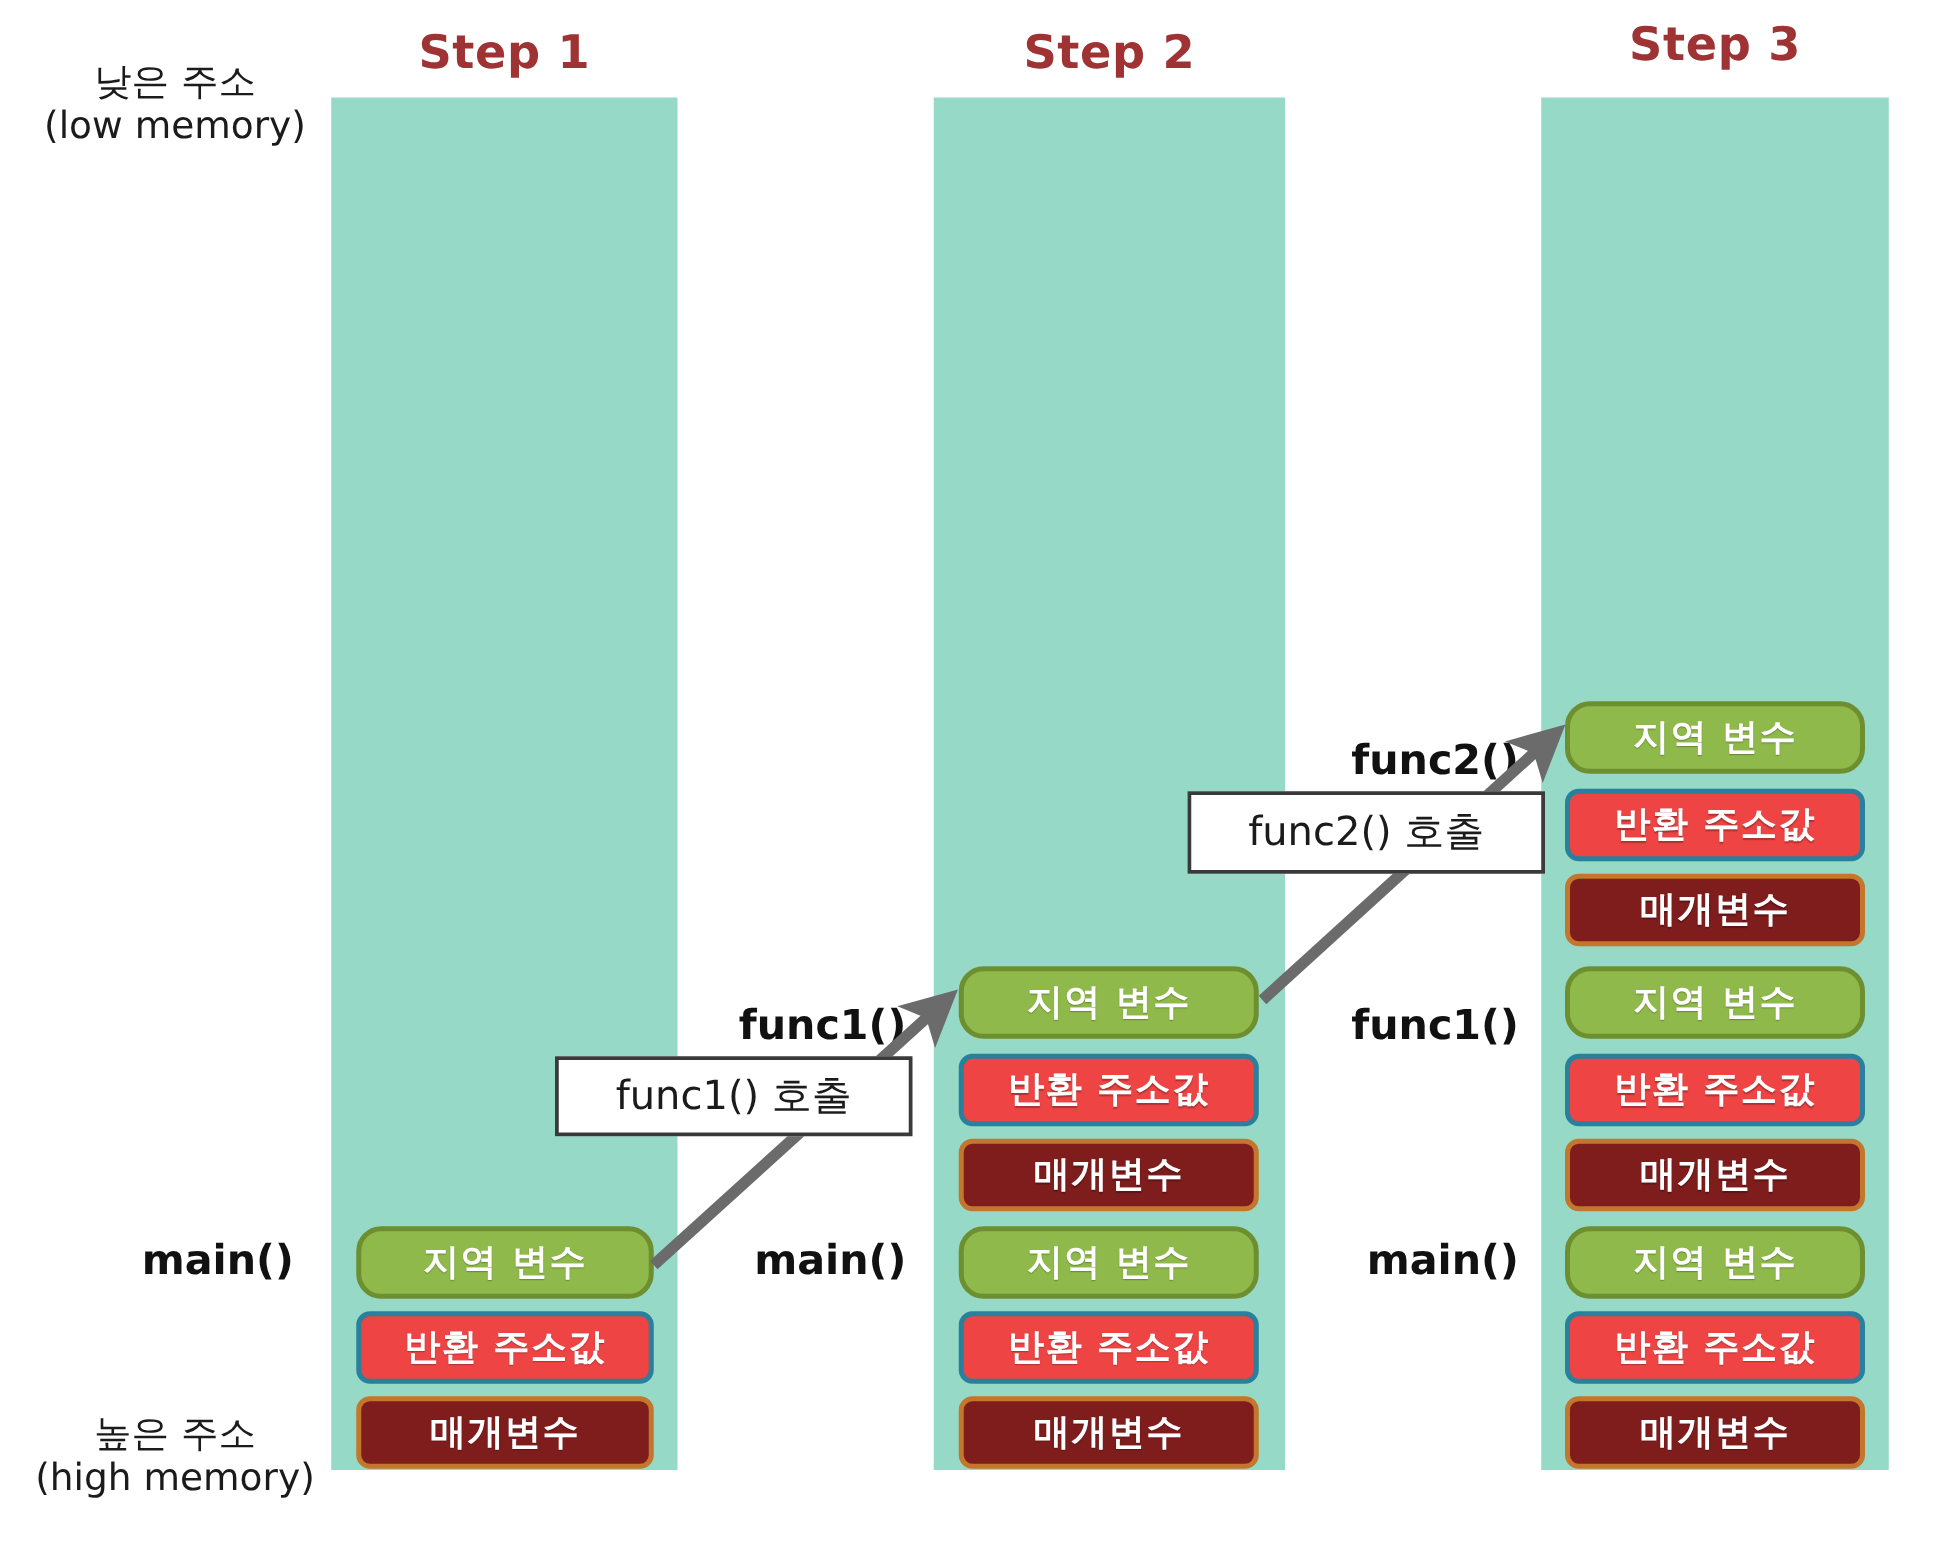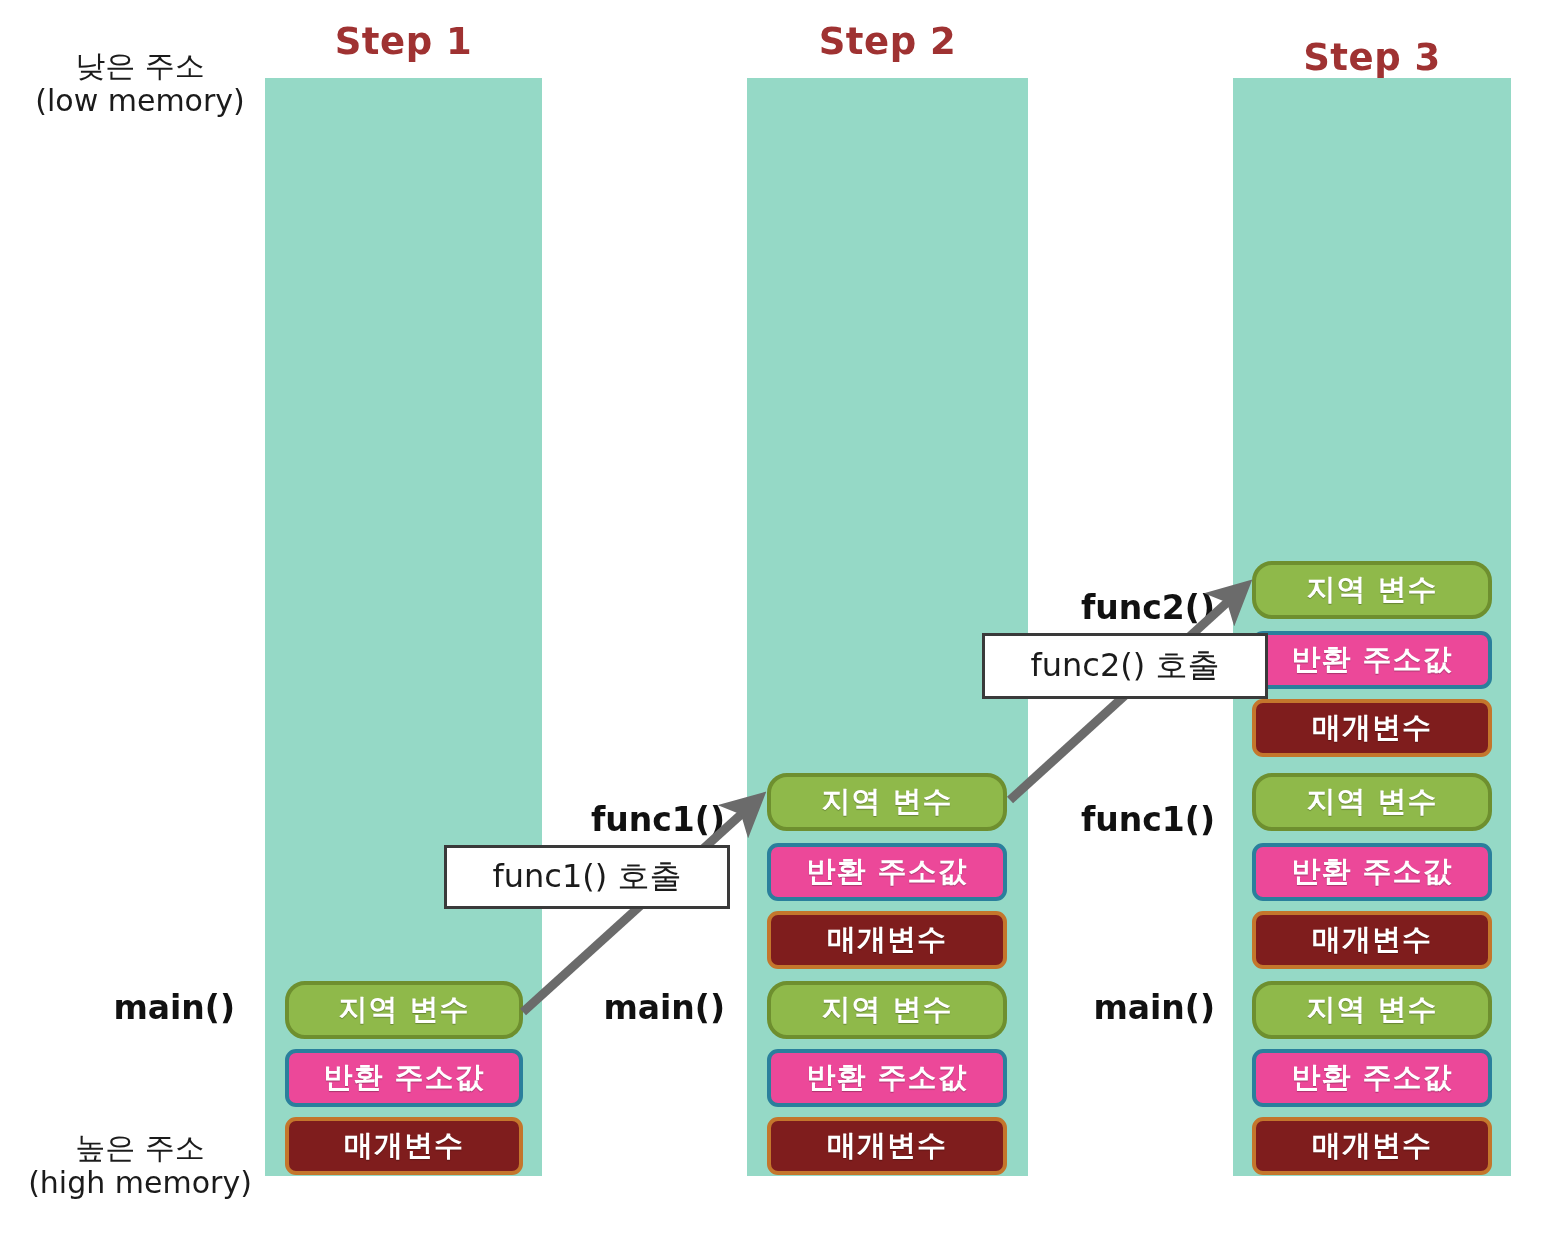--- a/index.html
+++ b/index.html
@@ -36,21 +36,21 @@
     position: absolute;
     font-size: 37px;
     font-weight: bold;
     color: #9f3232;
     letter-spacing: 0.5px;
     text-align: center;
     white-space: nowrap;
   }
   #step1-title { left: 265px; top: 20px; width: 277px; }
   #step2-title { left: 747px; top: 20px; width: 281px; }
-  #step3-title { left: 1233px; top: 36px; width: 278px; }
+  #step3-title { left: 1233px; top: 14px; width: 278px; }
 
   
   .mem-anno {
     position: absolute;
     font-size: 30px;
     color: #1b1b1b;
     text-align: center;
     line-height: 1.18;
     white-space: nowrap;
   }
@@ -70,21 +70,21 @@
     align-items: center;
     justify-content: center;
     color: #ffffff;
     font-size: 29px;
     font-weight: 600;
     letter-spacing: 1px;
     text-shadow: 0 1px 1px rgba(0,0,0,.28);
     white-space: nowrap;
   }
   .blk.local  { background: #8fb94a; border-color: #6e8f2f; border-radius: 20px; }
-  .blk.retval { background: #ec4899; border-color: #2a7f9c; }
+  .blk.retval { background: #ef4444; border-color: #2a7f9c; }
   .blk.param  { background: #7f1d1d; border-color: #c4762c; }
 
   
   .fn-label {
     position: absolute;
     font-size: 33px;
     font-weight: bold;
     color: #111111;
     white-space: nowrap;
     text-align: right;
@@ -172,15 +172,15 @@
   <div class="blk local" style="left:1252px; top:773px;  width:240px;">지역 변수</div>
   <div class="blk retval" style="left:1252px; top:843px;  width:240px;">반환 주소값</div>
   <div class="blk param" style="left:1252px; top:911px;  width:240px;">매개변수</div>
 
   <div class="fn-label" style="left:1070px; top:972px; width:145px;">main()</div>
   <div class="blk local" style="left:1252px; top:981px;  width:240px;">지역 변수</div>
   <div class="blk retval" style="left:1252px; top:1049px; width:240px;">반환 주소값</div>
   <div class="blk param" style="left:1252px; top:1117px; width:240px;">매개변수</div>
 
   <div class="callout" style="left:444px; top:845px; width:286px; height:64px;">func1() 호출</div>
-  <div class="callout" style="left:950px; top:633px; width:286px; height:66px;margin-left:32px;">func2() 호출</div>
+  <div class="callout" style="left:950px; top:633px; width:286px; height:66px;">func2() 호출</div>
 
 </div>
 
 </body></html>

